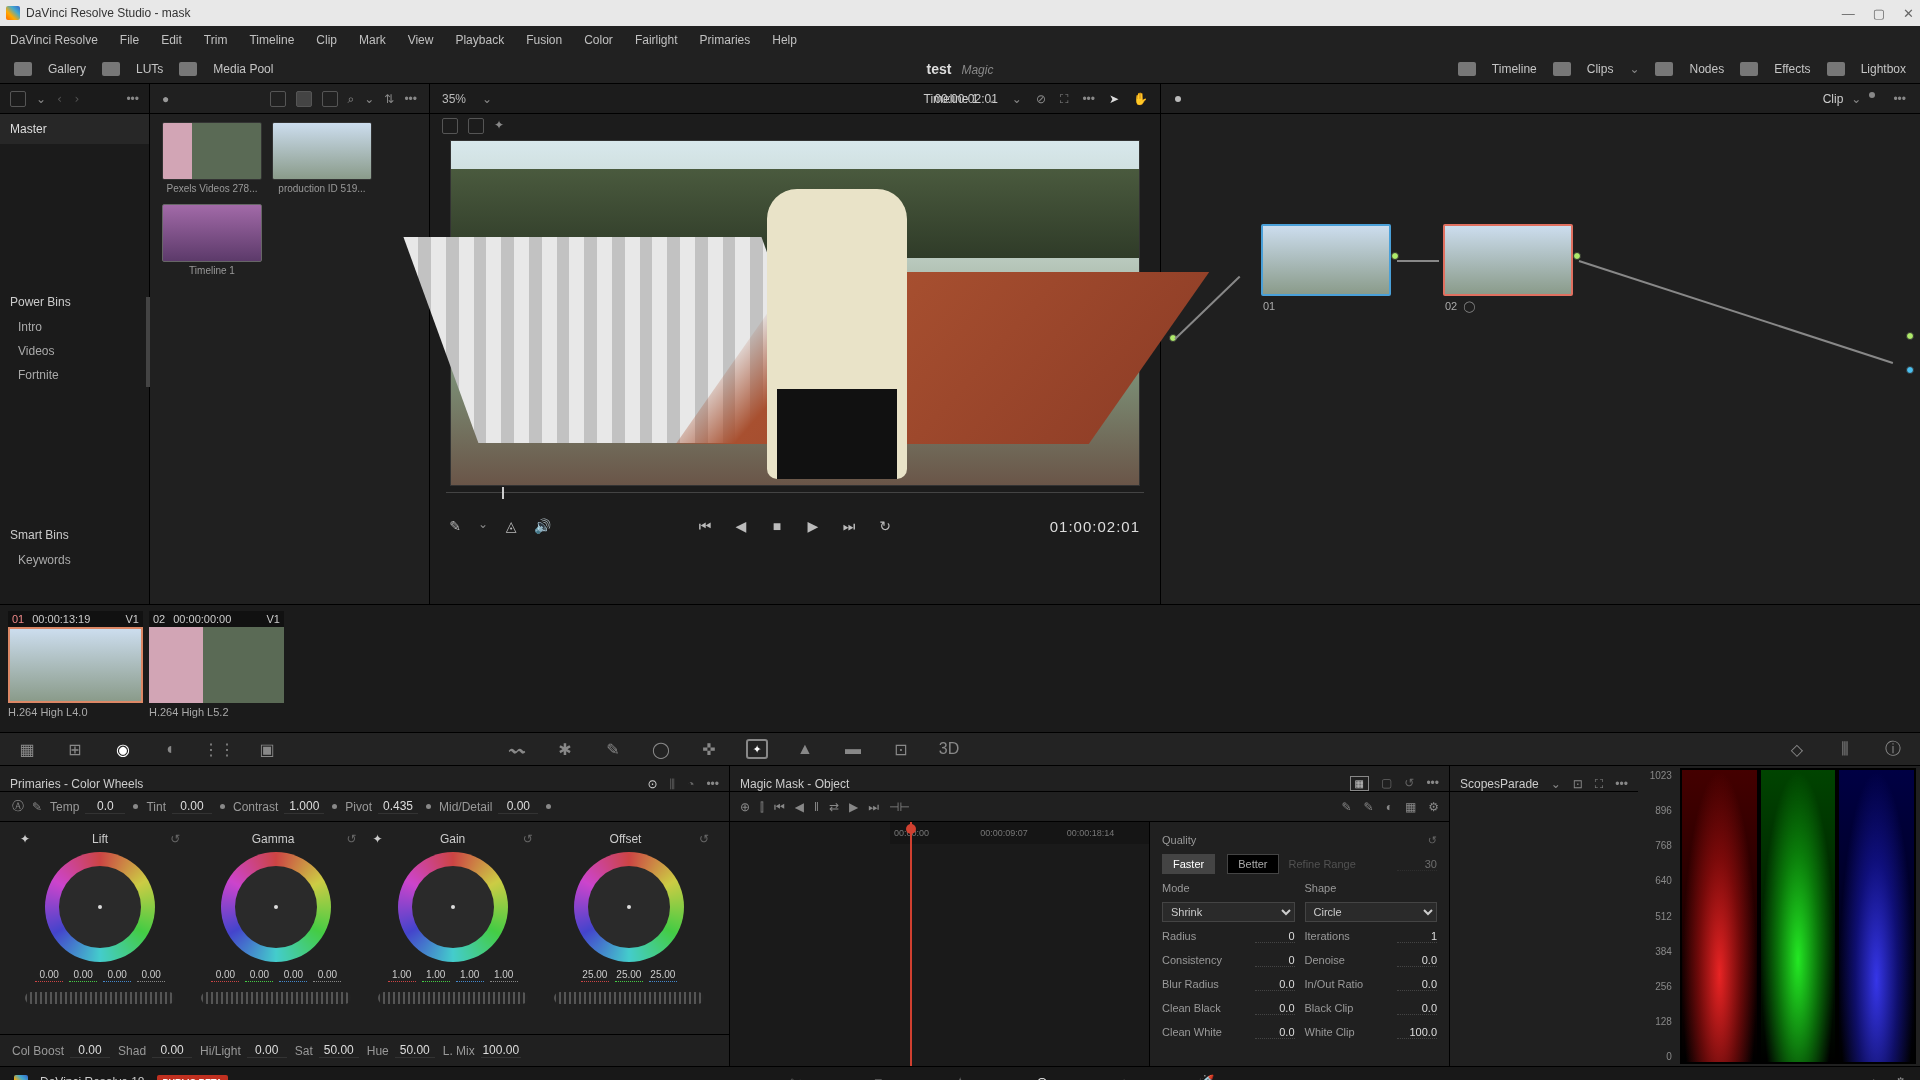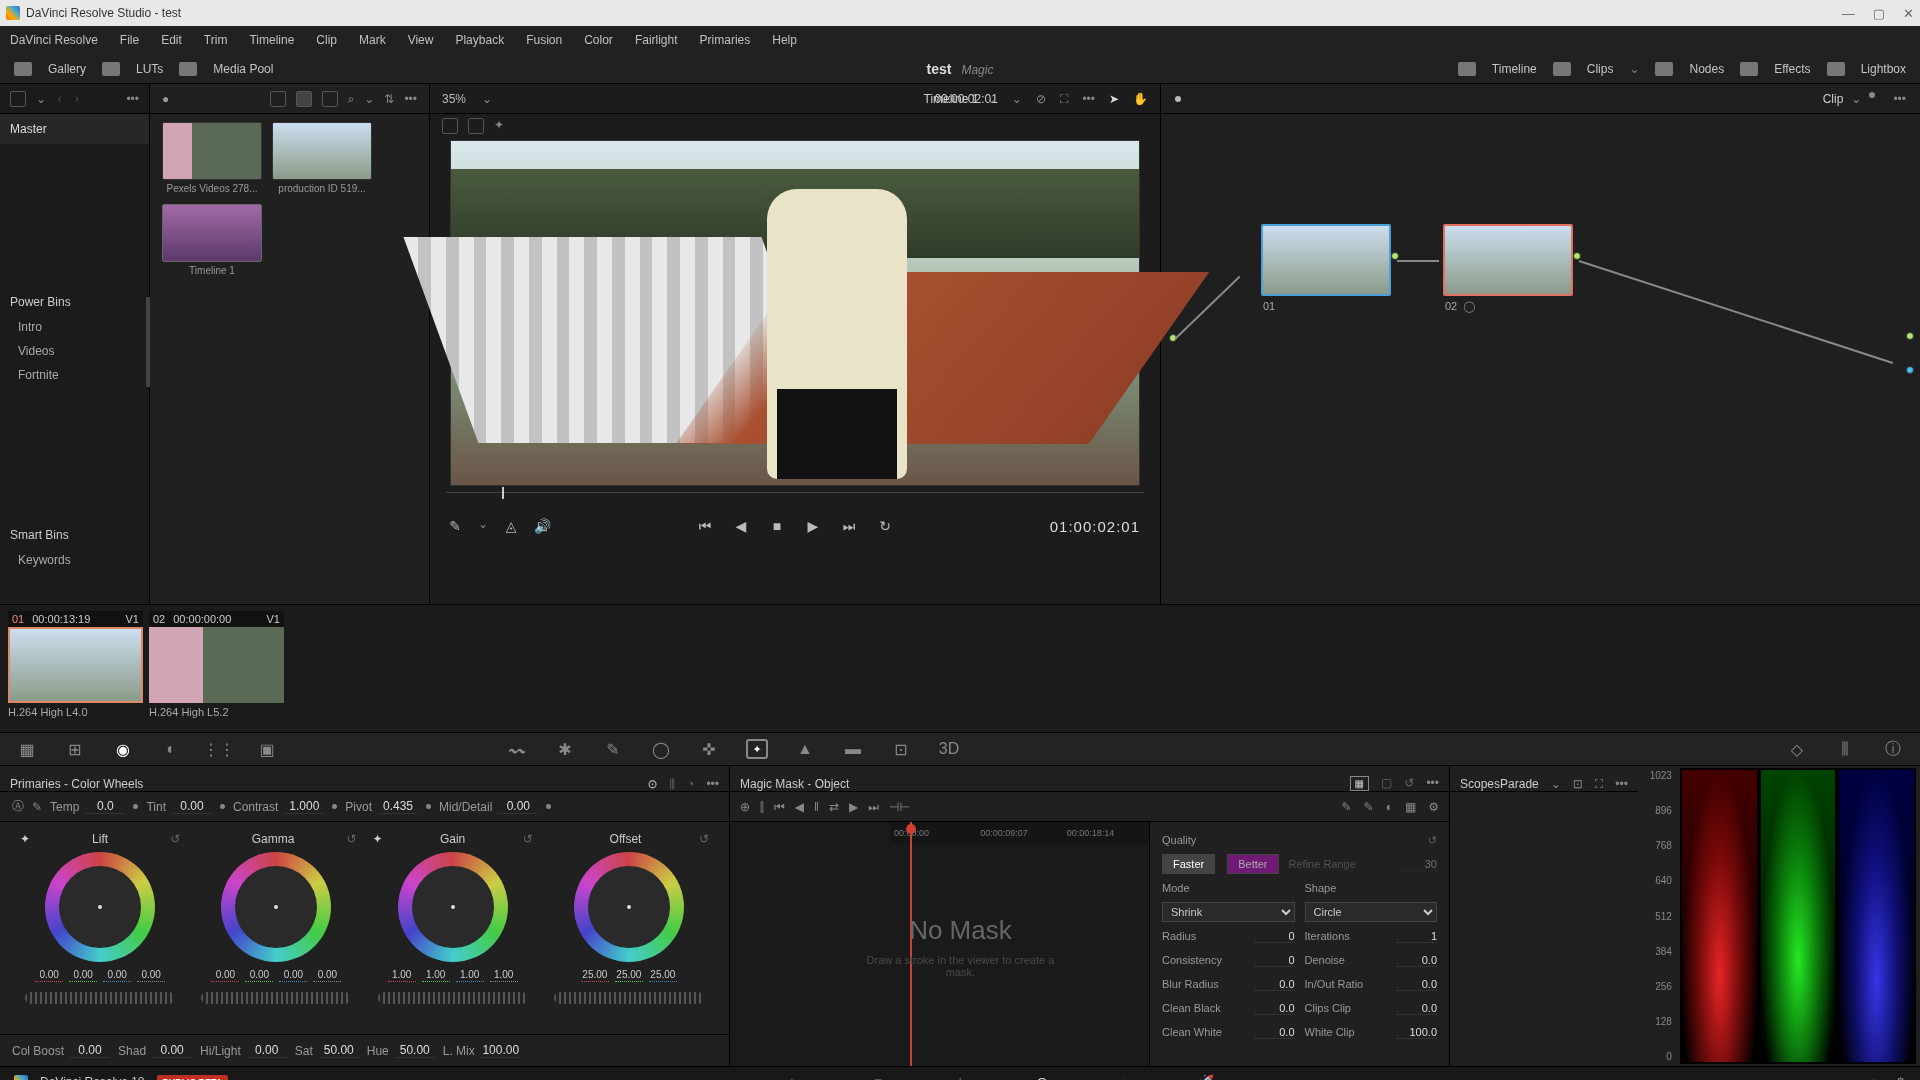--- a/index.html
+++ b/index.html
@@ -114,21 +114,21 @@
 .mm-nomask{ position:absolute; left:55%; top:38%; transform:translateX(-50%); text-align:center; color:#555;}
 .mm-nomask .big{ font-size:26px; color:#666; margin-bottom:8px;}
 .mm-nomask .sm{ font-size:11px; color:#4a4a4a; width:200px;}
 .mm-props{ flex:1; padding:6px 12px; font-size:11px;}
 .mm-props .prow{ display:flex; align-items:center; height:24px; gap:10px;}
 .mm-props .prow .plbl{ flex:1; color:#999;}
 .mm-props .prow .pval{ color:#ddd; min-width:40px; text-align:right; border-bottom:1px dotted #444;}
 .mm-props .dual .half{ flex:1; display:flex; gap:8px; align-items:center;}
 .mm-props select{ background:#2a2a2a; border:1px solid #444; color:#ccc; font-size:11px; padding:2px 4px; width:100%;}
 .mm-props .qbtns{ display:flex; gap:12px;}
-.mm-props .qbtn{ padding:3px 10px; background:#701a75; border:1px solid #444; color:#aaa;}
+.mm-props .qbtn{ padding:3px 10px; background:#000000; border:1px solid #444; color:#aaa;}
 .mm-props .qbtn.active{ background:#444; color:#fff;}
 .scopes { flex:1; display:flex; flex-direction:row;}
 .scope-body{ flex:1; display:flex;}
 .scope-scale{ width:38px; display:flex; flex-direction:column; justify-content:space-between; padding:4px 4px; font-size:10px; color:#888; text-align:right;}
 .scope-canvas{ flex:1; background:#000; display:flex; margin:2px 4px;}
 .scope-ch{ flex:1; margin:2px; position:relative; overflow:hidden;}
 .scope-ch .wave{ position:absolute; inset:0; }
 .scope-ch.r .wave{ background: radial-gradient(ellipse at 50% 70%,rgba(255,40,40,.9),rgba(200,20,20,.5) 40%,transparent 70%), linear-gradient(#400,transparent);}
 .scope-ch.g .wave{ background: radial-gradient(ellipse at 50% 65%,rgba(40,255,40,.9),rgba(20,200,20,.5) 40%,transparent 70%), linear-gradient(#040,transparent);}
 .scope-ch.b .wave{ background: radial-gradient(ellipse at 50% 72%,rgba(60,60,255,.9),rgba(30,30,200,.5) 40%,transparent 70%), linear-gradient(#004,transparent);}
@@ -139,21 +139,21 @@
 .footer .pg.active{ color:#fff;}
 .footer .r{ margin-left:auto; display:flex; gap:18px;}
 .arrow{ font-family: monospace;}
 </style>
 </head>
 <body>
 
 <div class="titlebar">
   <div class="left">
     <span class="icon"></span>
-    <span>DaVinci Resolve Studio - test</span>
+    <span>DaVinci Resolve Studio - mask</span>
   </div>
   <div class="wins">
     <span>—</span>
     <span>▢</span>
     <span>✕</span>
   </div>
 </div>
 
 <div class="menubar">
   <span>DaVinci Resolve</span>
@@ -551,24 +551,20 @@
       </div>
     </div>
     <div class="mm-body">
       <div class="mm-track">
         <div class="mm-timeline">
           <span>00:00:00</span>
           <span>00:00:09:07</span>
           <span>00:00:18:14</span>
         </div>
         <div class="mm-playhead"></div>
-        <div class="mm-nomask">
-          <div class="big">No Mask</div>
-          <div class="sm">Draw a stroke in the viewer to create a mask.</div>
-        </div>
       </div>
       <div class="mm-props">
         <div class="prow">
           <span class="plbl">Quality</span>
           <span style="color:#666;">↺</span>
         </div>
         <div class="prow dual">
           <div class="qbtns">
             <span class="qbtn active">Faster</span>
             <span class="qbtn">Better</span>
@@ -623,21 +619,21 @@
               <span class="plbl">In/Out Ratio</span>
               <span class="pval">0.0</span>
             </div>
           </div>
         <div class="prow dual">
             <div class="half">
               <span class="plbl">Clean Black</span>
               <span class="pval">0.0</span>
             </div>
             <div class="half">
-              <span class="plbl">Clips Clip</span>
+              <span class="plbl">Black Clip</span>
               <span class="pval">0.0</span>
             </div>
           </div>
         <div class="prow dual">
             <div class="half">
               <span class="plbl">Clean White</span>
               <span class="pval">0.0</span>
             </div>
             <div class="half">
               <span class="plbl">White Clip</span>

